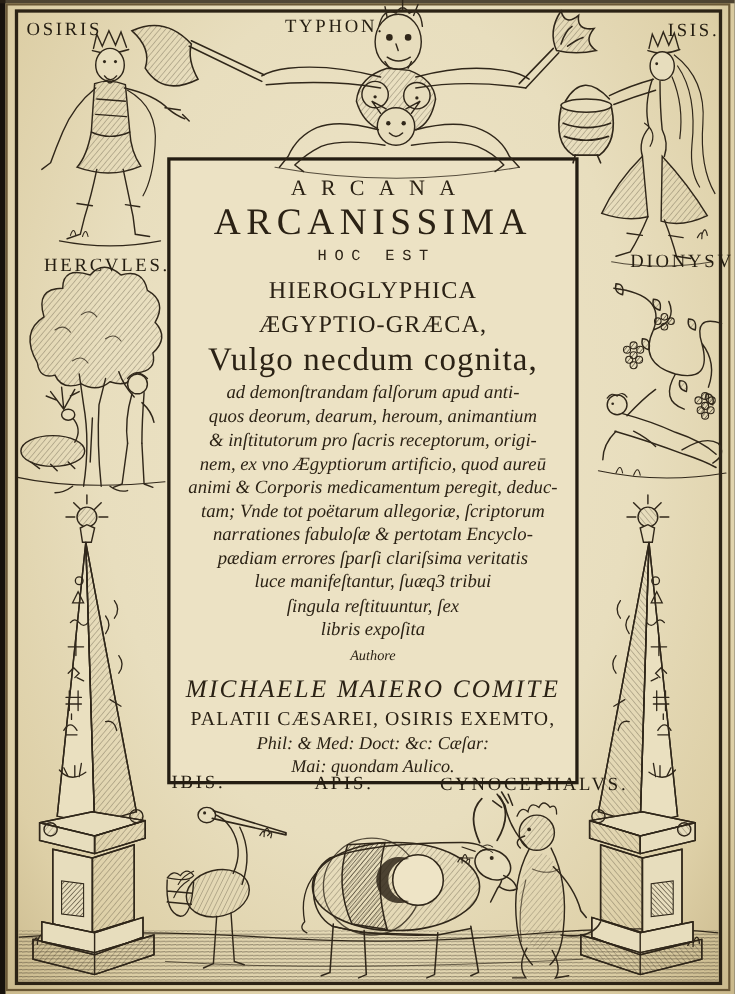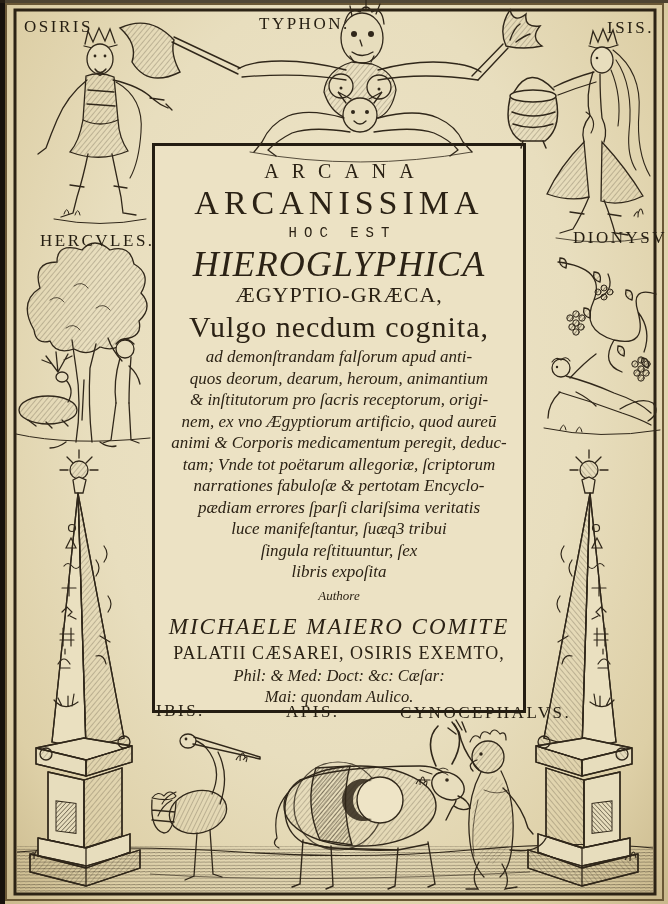--- a/index.html
+++ b/index.html
@@ -21,21 +21,21 @@
     position:absolute;z-index:2;left:152px;top:143px;width:368px;height:552px;
     background:linear-gradient(160deg,#efe5c9 0%,#eade c%,#e9dfc0 70%,#e4d8b4 100%);
     background:#ece2c4;
     border:3px solid #241d12;
     display:flex;flex-direction:column;align-items:center;
     padding-top:12px;box-sizing:content-box;
   }
   .t-arcana{font-size:20px;letter-spacing:13px;line-height:26px;padding-left:13px;}
   .t-arcanissima{font-size:34px;letter-spacing:5px;line-height:38px;}
   .t-hocest{font-size:14px;letter-spacing:7px;line-height:18px;margin-top:2px;padding-left:7px;font-family:Liberation Mono, monospace;}
-  .t-hiero{font-style:italic;font-size:36px;line-height:36px;margin-top:4px;letter-spacing:1px;}
+  .t-hiero{font-size:22px;line-height:36px;margin-top:4px;letter-spacing:1px;}
   .t-aegy{font-size:22px;line-height:26px;letter-spacing:1px;}
   .t-vulgo{font-size:30px;line-height:30px;margin-top:4px;letter-spacing:1px;}
   .t-body{font-style:italic;font-size:17px;line-height:21.5px;text-align:center;}
   .t-body-wrap{margin-top:4px;display:flex;flex-direction:column;align-items:center;}
   .t-authore{font-style:italic;font-size:13px;line-height:22px;margin-top:2px;}
   .t-auth1{font-style:italic;font-size:23px;line-height:28px;margin-top:6px;letter-spacing:2px;}
   .t-auth2{font-size:18px;line-height:24px;letter-spacing:1px;}
   .t-auth3,.t-auth4{font-style:italic;font-size:16.5px;line-height:21px;}
 </style>
 </head>

